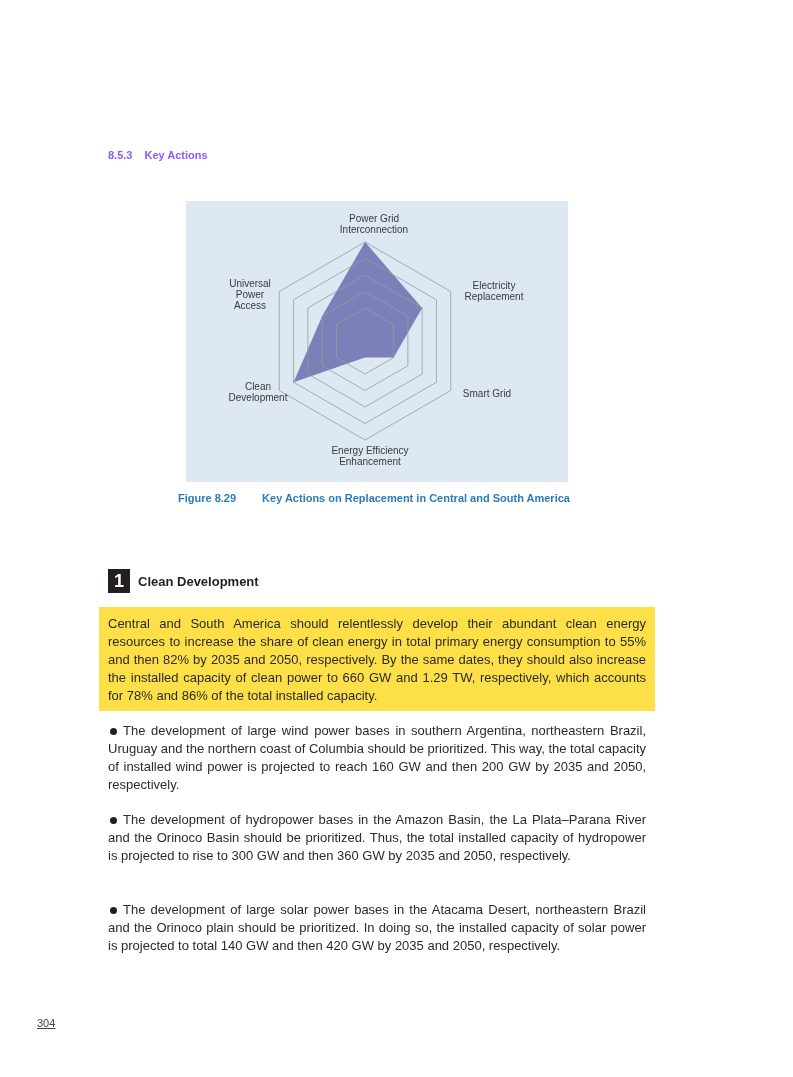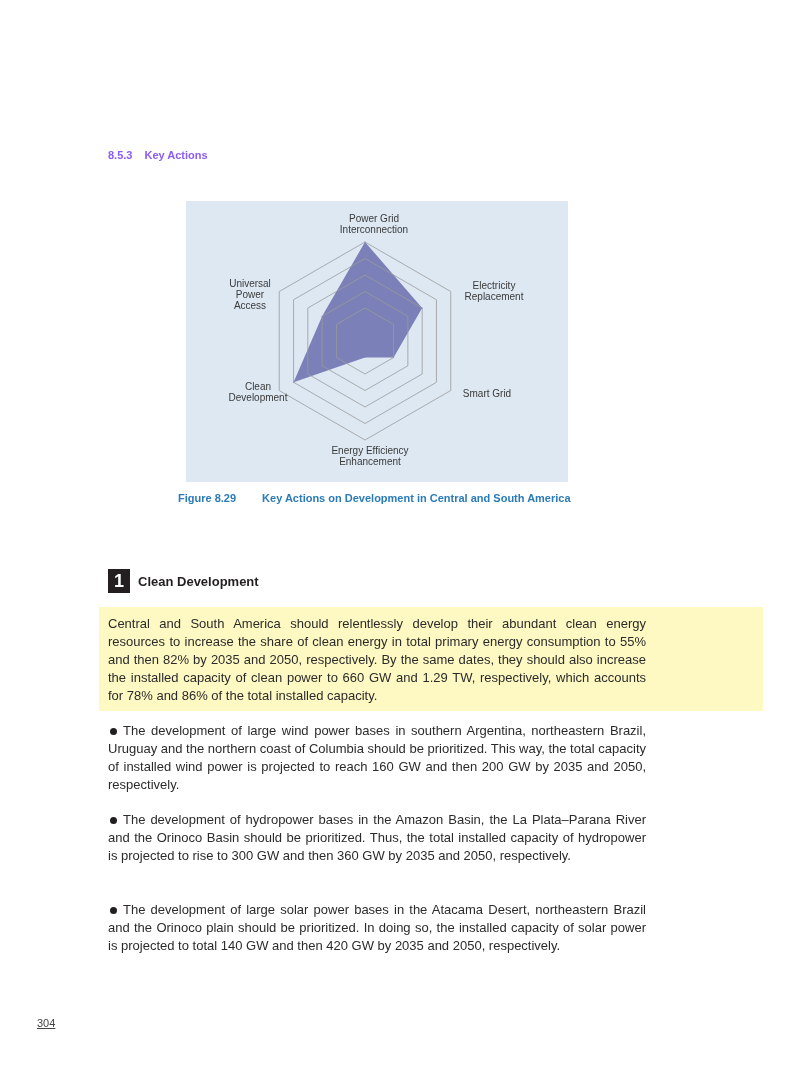--- a/index.html
+++ b/index.html
@@ -9,21 +9,21 @@
     .section-heading .num { margin-right: 12px; }
     .chart-box { position: absolute; left: 186px; top: 201px; width: 382px; height: 281px; background: #dde8f3; }
     .chart-box svg { position: absolute; left: 0; top: 0; width: 382px; height: 281px; }
     .axis-label { position: absolute; font-size: 10px; color: #3a3a3a; text-align: center; line-height: 11px; white-space: pre; }
     .caption { position: absolute; left: 178px; top: 492px; font-size: 11px; font-weight: bold; color: #2a7bb8; }
     .caption .fig-num { margin-right: 26px; }
     .sub-heading { position: absolute; left: 108px; top: 569px; display: flex; align-items: center; }
     .sub-heading .badge { width: 22px; height: 24px; background: #231f20; color: #fff; font-size: 18px; font-weight: bold;
                           display: flex; align-items: center; justify-content: center; }
     .sub-heading .title { margin-left: 8px; font-size: 13px; font-weight: bold; color: #231f20; }
-    .highlight { position: absolute; left: 99px; top: 607px; width: 664px; height: 104px; background: #fef9c3; }
+    .highlight { position: absolute; left: 99px; top: 607px; width: 556px; height: 104px; background: #fde047; }
     .highlight p { margin: 0; position: absolute; left: 9px; top: 8px; width: 538px; font-size: 13px; line-height: 18px;
                    text-align: justify; color: #2b2b2b; }
     .bullet { position: absolute; left: 108px; width: 538px; font-size: 13px; line-height: 18px; text-align: justify; color: #2b2b2b; margin: 0; }
     .bullet .dot { display: inline-block; width: 7px; height: 7px; background: #231f20; border-radius: 50%; margin: 0 6px 1px 2px; vertical-align: middle; }
     .page-number { position: absolute; left: 37px; top: 1017px; font-size: 11px; color: #444; text-decoration: underline; }
   </style>
 </head>
 <body>
 
 <div class="section-heading">
@@ -53,21 +53,21 @@
   <div class="axis-label" style="left:132px; top:244px; width:104px;">Energy Efficiency
 Enhancement</div>
   <div class="axis-label" style="left:36px; top:180px; width:72px;">Clean
 Development</div>
   <div class="axis-label" style="left:36px; top:77px; width:56px;">Universal
 Power
 Access</div>
 </div>
 
 <div class="caption">
-  <span class="fig-num">Figure 8.29</span><span>Key Actions on Development in Central and South America</span>
+  <span class="fig-num">Figure 8.29</span><span>Key Actions on Replacement in Central and South America</span>
 </div>
 
 <div class="sub-heading">
   <span class="badge">1</span>
   <span class="title">Clean Development</span>
 </div>
 
 <div class="highlight">
   <p>Central and South America should relentlessly develop their abundant clean energy resources to increase the share of clean energy in total primary energy consumption to 55% and then 82% by 2035 and 2050, respectively. By the same dates, they should also increase the installed capacity of clean power to 660 GW and 1.29 TW, respectively, which accounts for 78% and 86% of the total installed capacity.</p>
 </div>

